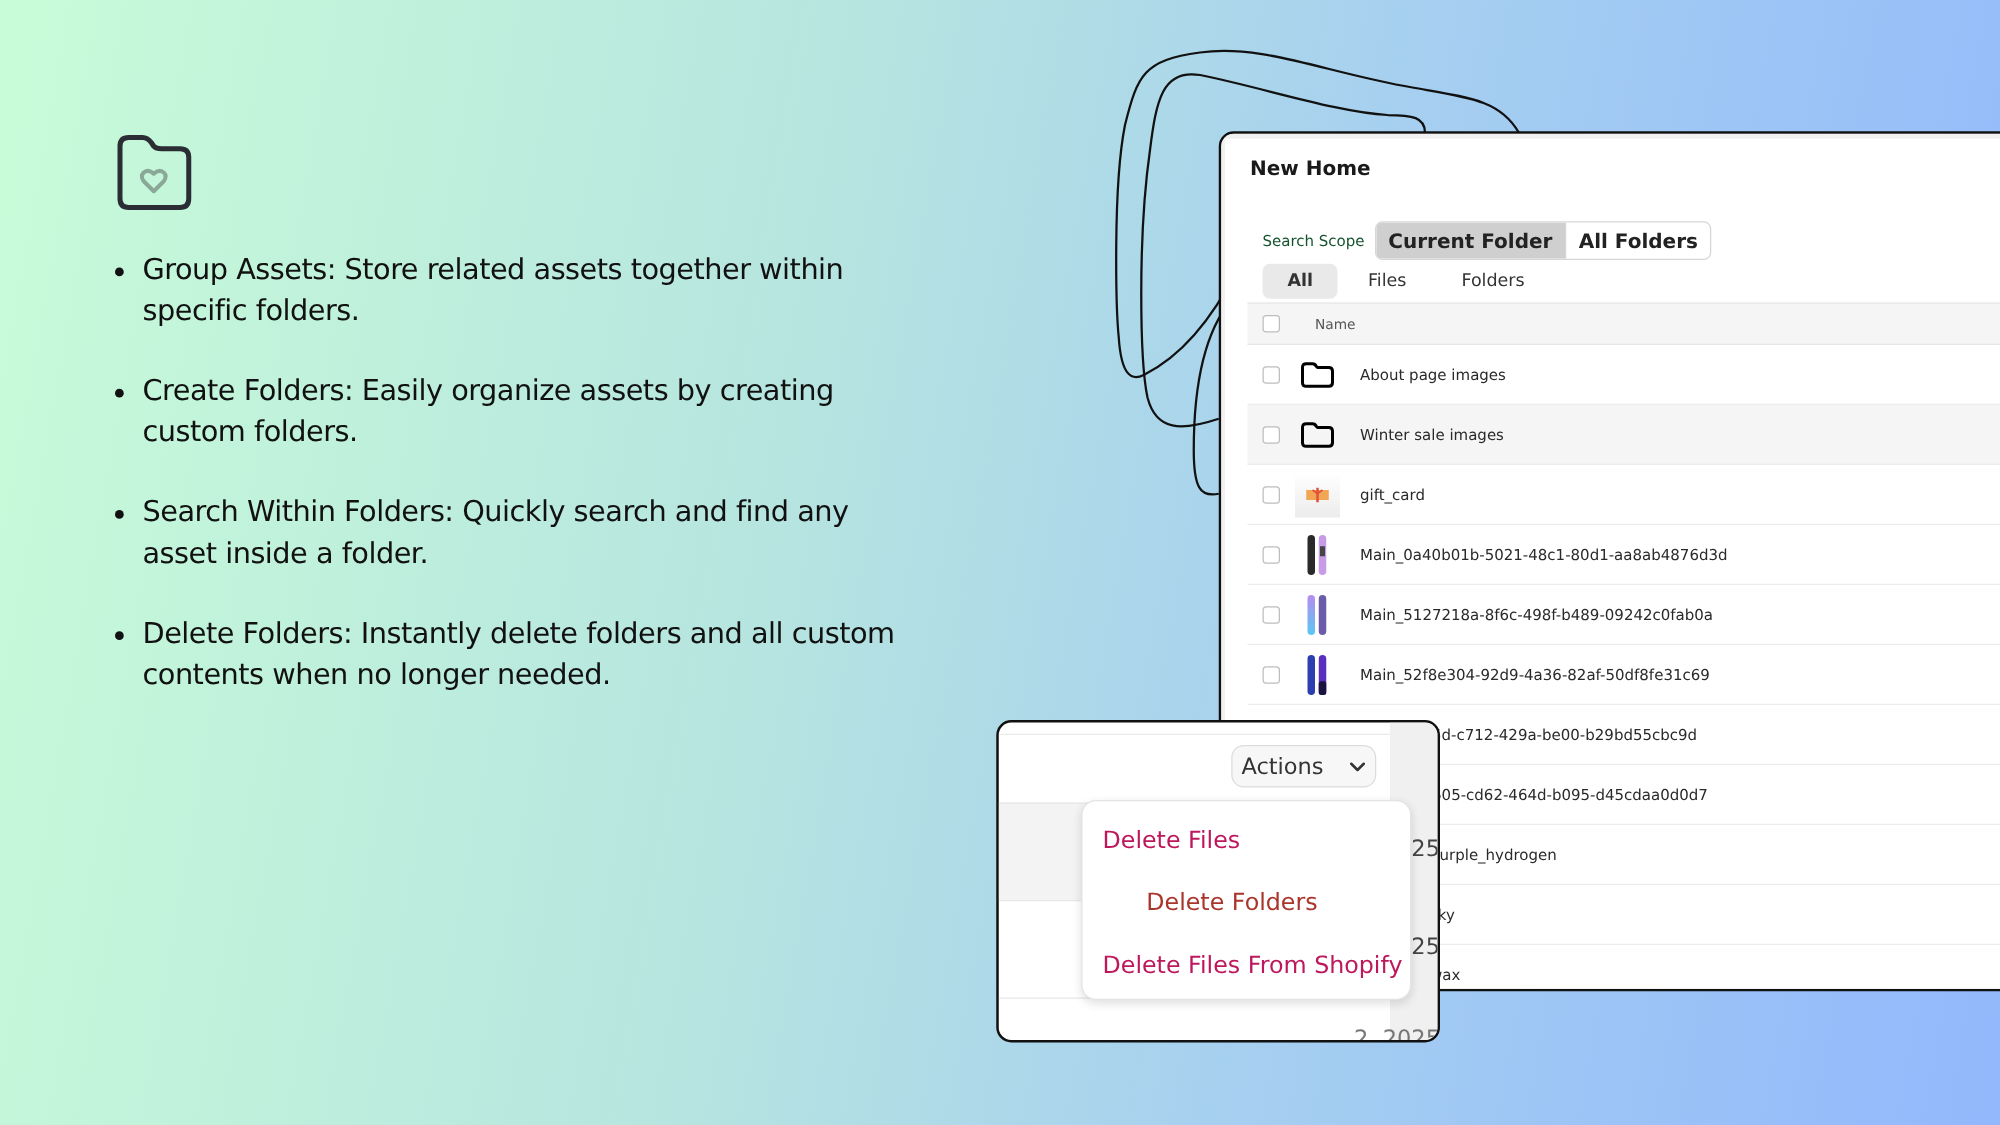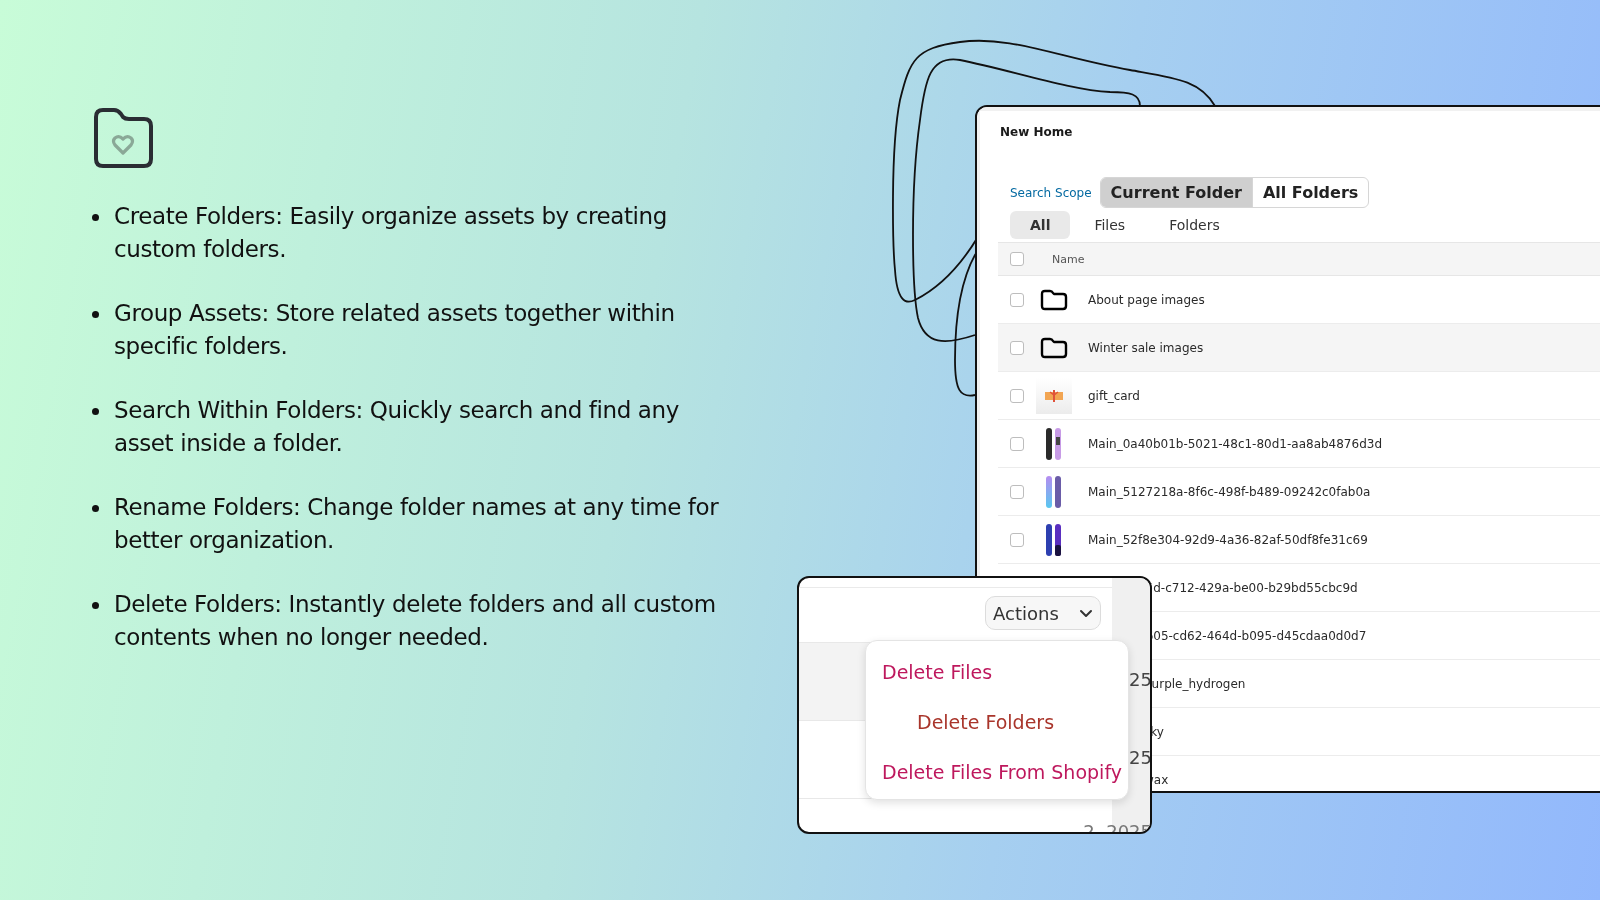--- a/index.html
+++ b/index.html
@@ -35,24 +35,24 @@
     position: absolute; left: 975px; top: 105px; width: 640px; height: 688px;
     background: #fff; border: 2px solid #111; border-radius: 12px 0 0 0;
     overflow: hidden;
   }
   .panel-inner {
     position: absolute; left: 0; top: 0; right: 0; bottom: 0;
     border-top: 4px solid #f1f1f1; border-left: 3px solid #f1f1f1;
   }
   .panel-title {
     position: absolute; left: 20px; top: 14px;
-    font-size: 12px; font-weight: 700; color: #1a1a1a;
+    font-size: 16px; font-weight: 700; color: #1a1a1a;
   }
   .scope-row { position: absolute; left: 30px; top: 66px; display: flex; align-items: center; }
-  .scope-label { font-size: 12px; color: #0369a1; margin-right: 8px; }
+  .scope-label { font-size: 12px; color: #14532d; margin-right: 8px; }
   .segmented {
     display: flex; border: 1px solid #d6d6d6; border-radius: 6px; overflow: hidden;
     background: #fff;
   }
   .segmented .seg {
     font-size: 16px; font-weight: 600; color: #222; padding: 5px 10px;
   }
   .segmented .seg.active { background: #cfcfcf; }
   .segmented .seg + .seg { border-left: 1px solid #d6d6d6; }
 
@@ -122,24 +122,23 @@
     <path d="M985 240 C960 270 955 320 955 360 C955 390 960 398 975 395"></path>
   </g>
 </svg>
 
 <svg class="feature-icon" viewBox="0 0 62 62">
   <path d="M4 10 Q4 3 11 3 L22 3 Q26 3 29 7 L31 10 Q33 12 37 12 L52 12 Q59 12 59 19 L59 52 Q59 59 52 59 L11 59 Q4 59 4 52 Z" fill="none" stroke="#2a2d33" stroke-width="4" stroke-linejoin="round"></path>
   <path d="M31 46 L23 38 Q20 34 23 31 Q27 28 31 32 Q35 28 39 31 Q42 34 39 38 Z" fill="none" stroke="#8aa897" stroke-width="3.2" stroke-linejoin="round"></path>
 </svg>
 
 <ul class="features">
+  <li>Group Assets: Store related assets together within specific folders.</li>
   <li>Create Folders: Easily organize assets by creating custom folders.</li>
-  <li>Group Assets: Store related assets together within specific folders.</li>
   <li>Search Within Folders: Quickly search and find any asset inside a folder.</li>
-  <li>Rename Folders: Change folder names at any time for better organization.</li>
   <li>Delete Folders: Instantly delete folders and all custom contents when no longer needed.</li>
 </ul>
 
 <div class="panel">
   <div class="panel-inner">
     <div class="panel-title">New Home</div>
 
     <div class="scope-row">
       <span class="scope-label">Search Scope</span>
       <div class="segmented">

